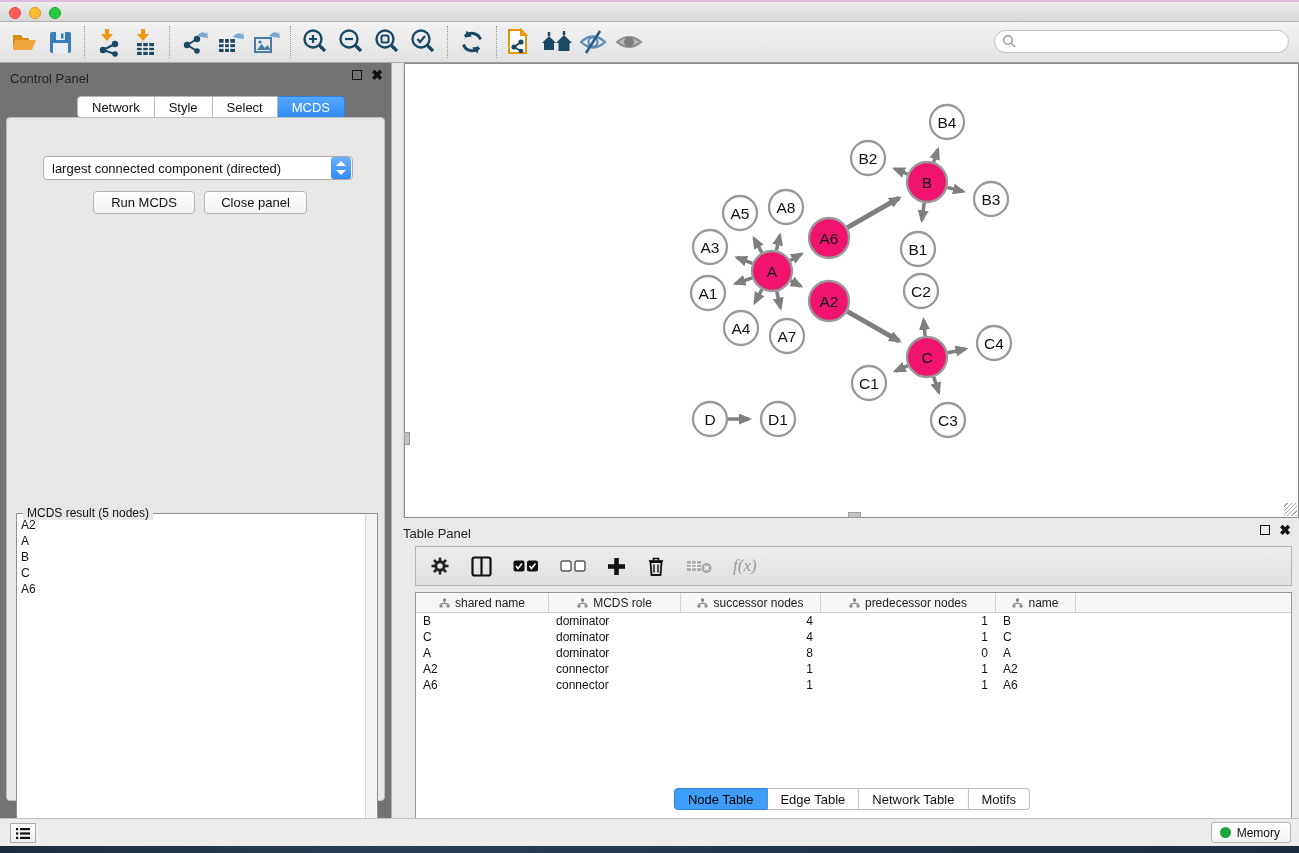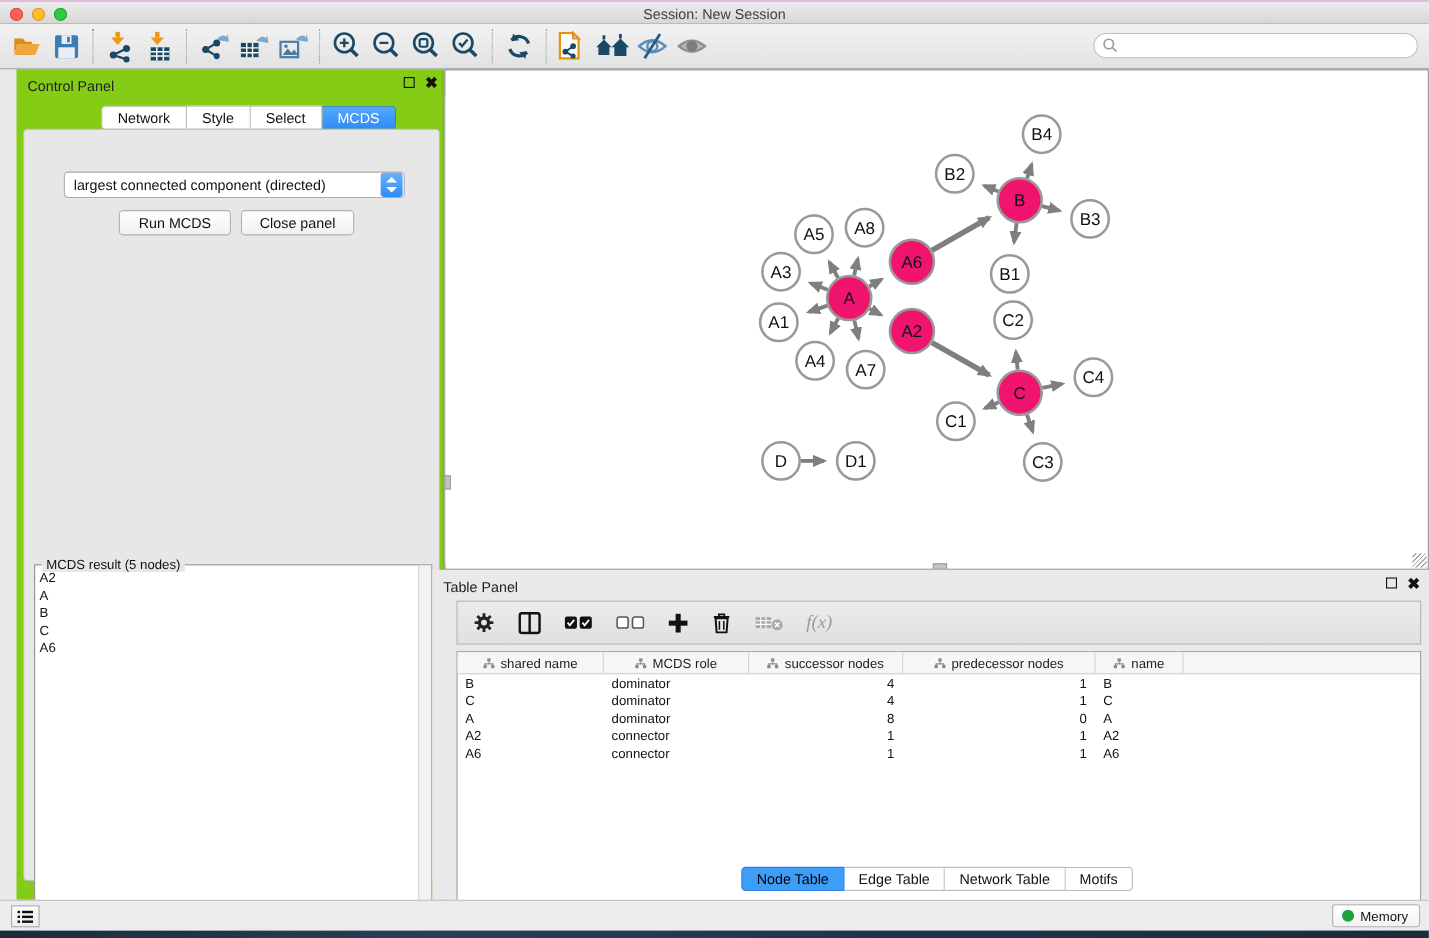--- a/index.html
+++ b/index.html
@@ -25,21 +25,21 @@
     background:linear-gradient(#f2f2f2,#e2e2e2); border-bottom:1px solid #a8a8a8;
     display:flex; align-items:center; padding:0 6px; }
   .tb-btn { width:36px; height:34px; display:flex; align-items:center; justify-content:center; }
   .tb-sep { width:0; height:32px; border-left:1px dotted #9a9a9a; margin:0 6px; }
   #search-wrap { position:absolute; right:10px; top:8px; }
   #search-input { width:295px; height:23px; border:1px solid #c0c0c0; border-radius:12px;
     background:#fff; padding:0 8px 0 26px; font-size:12px; outline:none; }
   #search-icon { position:absolute; left:8px; top:4px; }
 
   
-  #control-panel { left:15px; top:63px; width:392px; height:755px; background:#84cc16;
+  #control-panel { left:0; top:63px; width:392px; height:755px; background:#737373;
     border-right:1px solid #aeaeae; }
   .panel-head { position:absolute; left:10px; top:8px; font-size:13px; color:#222; }
   .panel-icons { position:absolute; right:8px; top:7px; display:flex; gap:9px; align-items:center; }
   .win-float { width:10px; height:10px; border:1.5px solid #111; background:transparent; display:inline-block; }
   .win-close { font-size:14px; font-weight:bold; color:#111; line-height:10px; }
 
   #cp-tabs { position:absolute; left:77px; top:33px; display:flex; }
   .cp-tab { height:22px; padding:0 14px; display:flex; align-items:center; font-size:13px;
     background:#fff; border:1px solid #b9b9b9; border-left:none; color:#111; }
   .cp-tab:first-child { border-left:1px solid #b9b9b9; border-radius:4px 0 0 4px; }
@@ -125,21 +125,20 @@
 </head>
 <body>
 
 <div id="top-strip" class="abs"></div>
 <div id="titlebar" class="abs">
   <div class="lights">
     <span class="light red"></span>
     <span class="light yellow"></span>
     <span class="light green"></span>
   </div>
-  <div class="title">Session: New Session</div>
 </div>
 
 <div id="toolbar" class="abs">
   <div class="tb-btn">
     <svg width="28" height="28" viewBox="0 0 28 28">
       <path d="M3 7 h8 l2 3 h6 v2 H6 L3 21 Z" fill="#d98e12"></path>
       <path d="M6 12 h20 l-4 10 H3 Z" fill="#eda73a"></path>
     </svg>
   </div>
   <div class="tb-btn">

